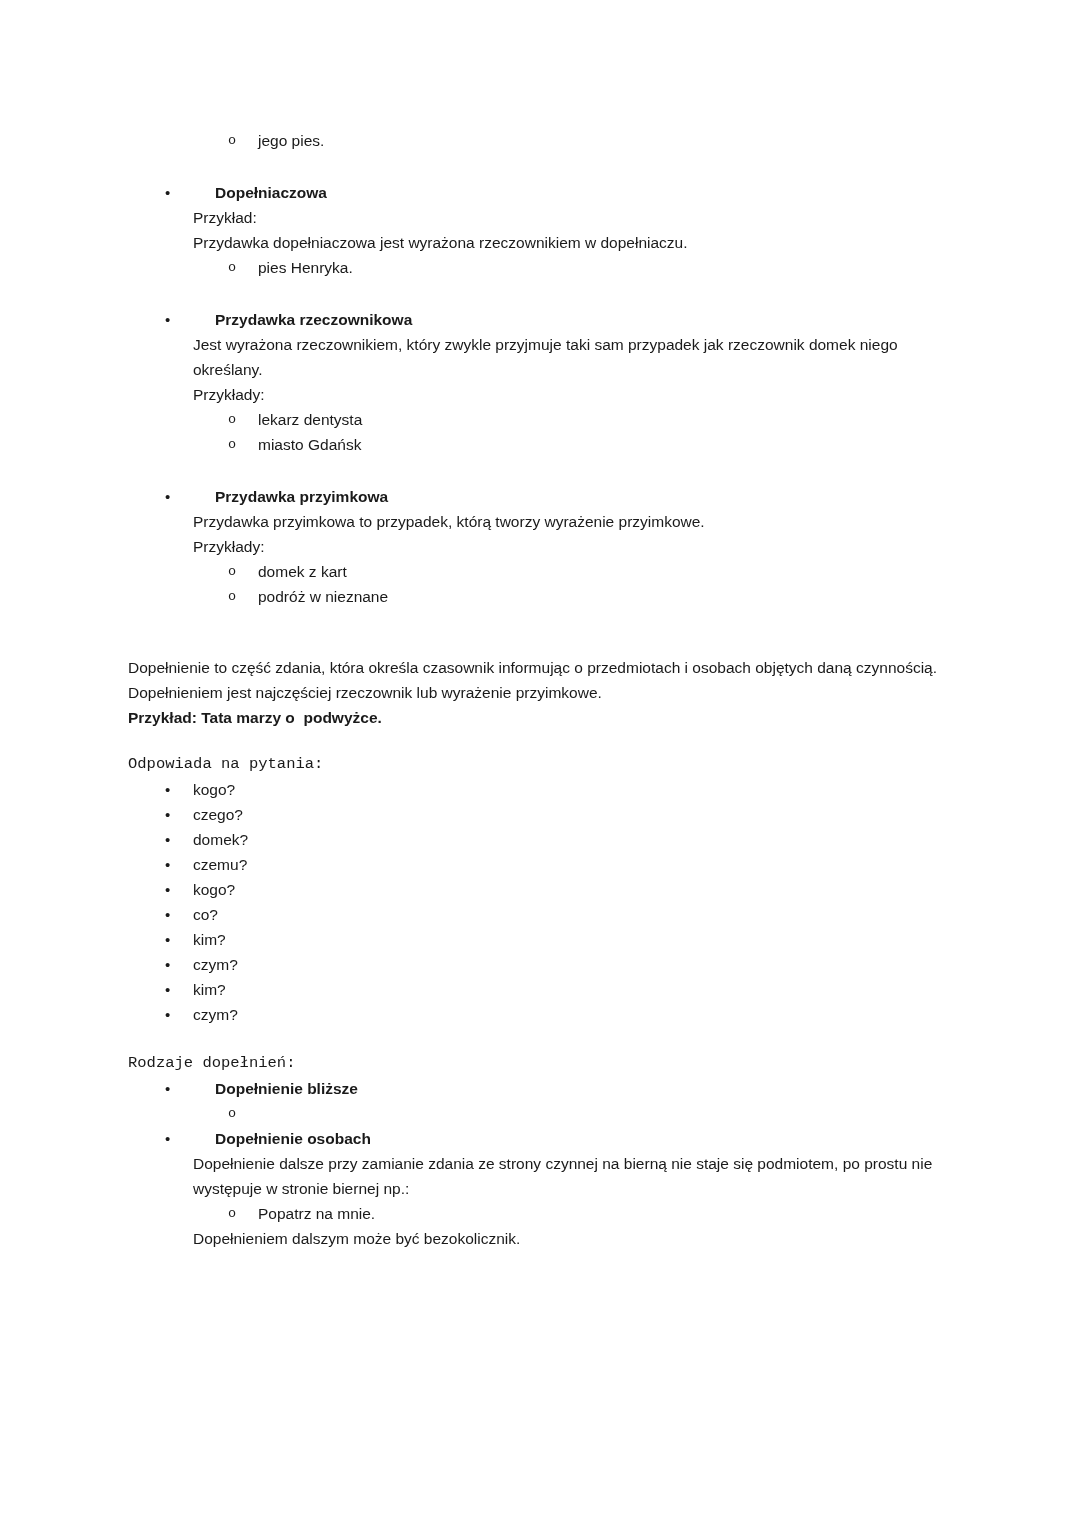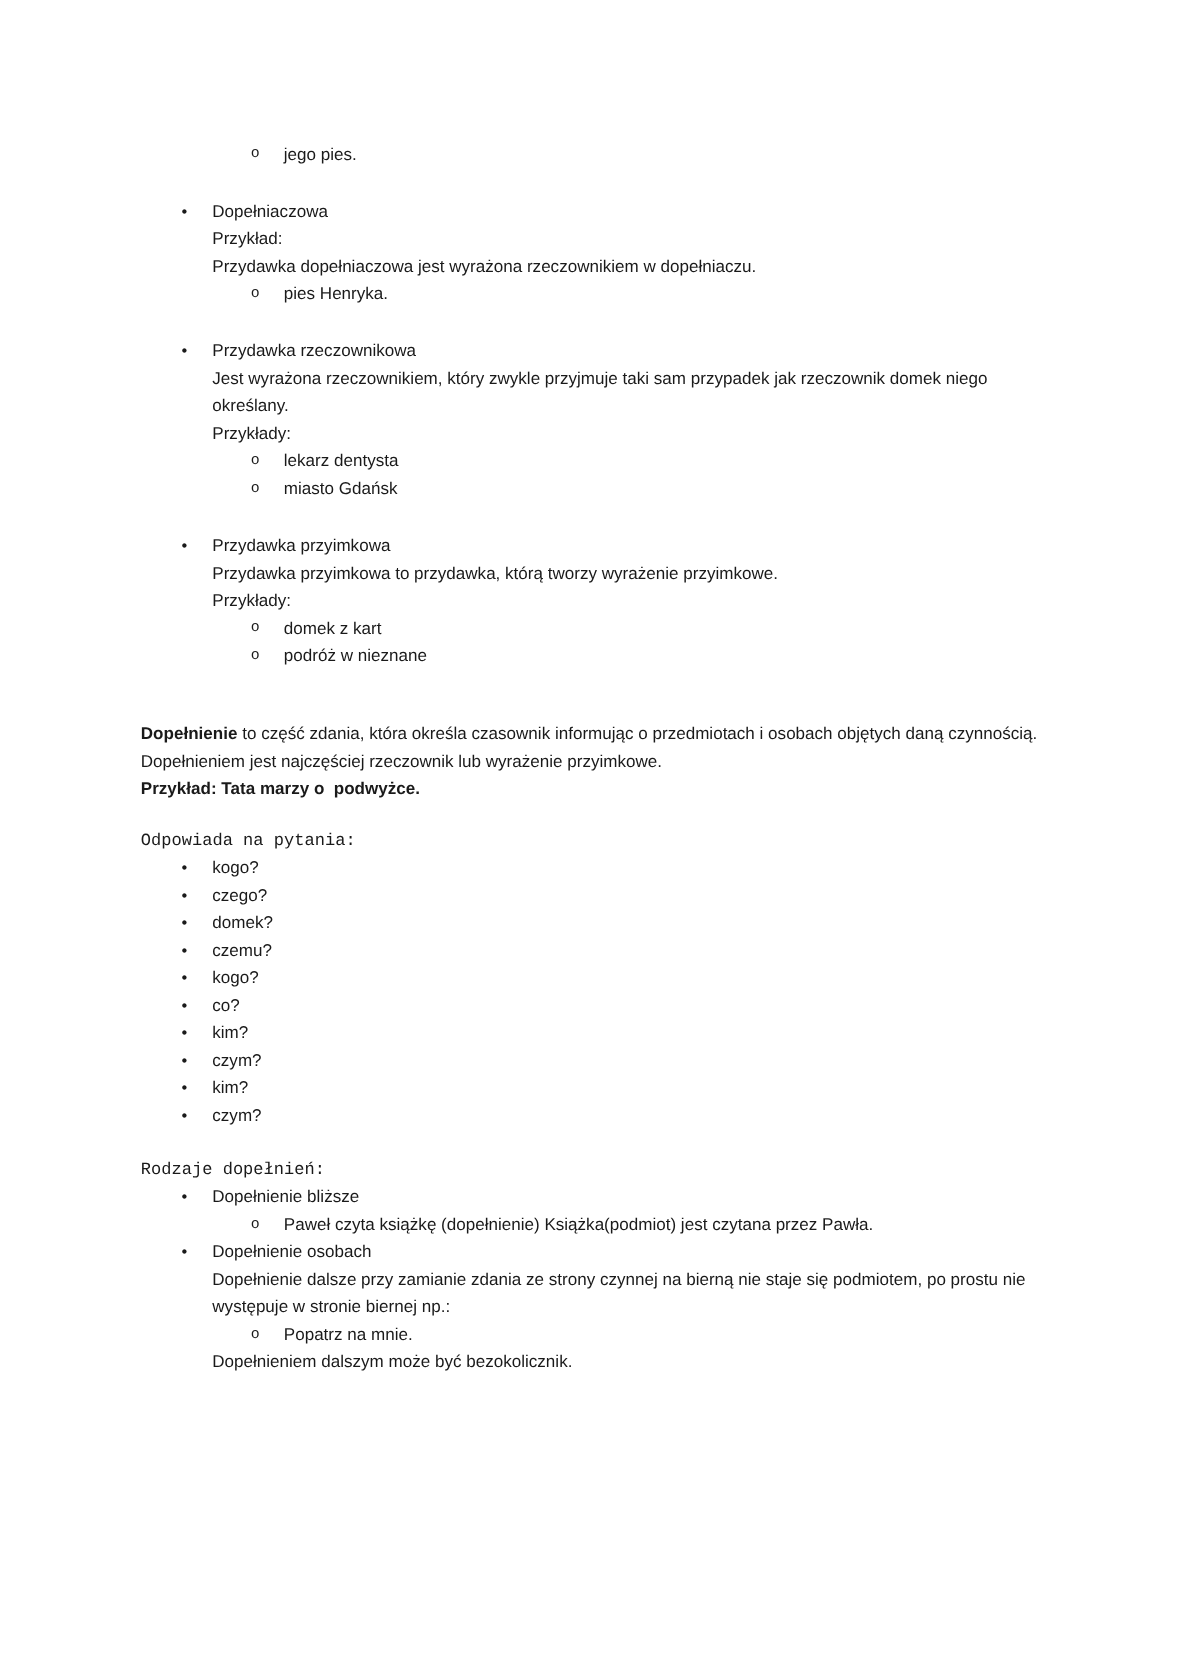--- a/index.html
+++ b/index.html
@@ -24,26 +24,26 @@
 
   
   .sub-row { margin-left: 100px; }
   .sub-marker {
     width: 30px;
     font-family: "Liberation Mono", "DejaVu Sans Mono", monospace;
     font-size: 13.5px;
   }
 
   .bullet-section { margin-top: 27px; }
-  .section-title { font-weight: normal; }
+  .section-title { font-weight: bold; margin-left: 22px; }
   .section-body { margin-left: 65px; }
   .section-body .sub-row { margin-left: 35px; }
 
   .paragraph { margin-top: 46px; }
-  .bold { font-weight: bold; text-align: right; }
+  .bold { font-weight: normal; text-align: right; }
   .pre { white-space: pre-wrap; font-weight: bold; }
 
   .heading-line { margin-top: 22px; font-family: Liberation Mono, monospace; }
   .types-heading { margin-top: 24px; }
 
   .type-item { margin-top: 0; }
 </style>
 </head>
 <body>
 
@@ -87,21 +87,21 @@
       </div>
     </div>
   </section>
 
   <section class="bullet-section">
     <div class="row l1-row">
       <span class="marker l1-marker">•</span>
       <span class="section-title">Przydawka przyimkowa</span>
     </div>
     <div class="section-body">
-      <div>Przydawka przyimkowa to przydawka, którą tworzy wyrażenie przyimkowe.</div>
+      <div>Przydawka przyimkowa to przypadek, którą tworzy wyrażenie przyimkowe.</div>
       <div>Przykłady:</div>
       <div class="row sub-row">
         <span class="marker sub-marker">o</span>
         <span>domek z kart</span>
       </div>
       <div class="row sub-row">
         <span class="marker sub-marker">o</span>
         <span>podróż w nieznane</span>
       </div>
     </div>
@@ -155,21 +155,20 @@
   <div class="heading-line types-heading">Rodzaje dopełnień:</div>
 
   <section class="type-item">
     <div class="row l1-row">
       <span class="marker l1-marker">•</span>
       <span class="section-title">Dopełnienie bliższe</span>
     </div>
     <div class="section-body">
       <div class="row sub-row">
         <span class="marker sub-marker">o</span>
-        <span>Paweł czyta książkę (dopełnienie) Książka(podmiot) jest czytana przez Pawła.</span>
       </div>
     </div>
   </section>
 
   <section class="type-item">
     <div class="row l1-row">
       <span class="marker l1-marker">•</span>
       <span class="section-title">Dopełnienie osobach</span>
     </div>
     <div class="section-body">

